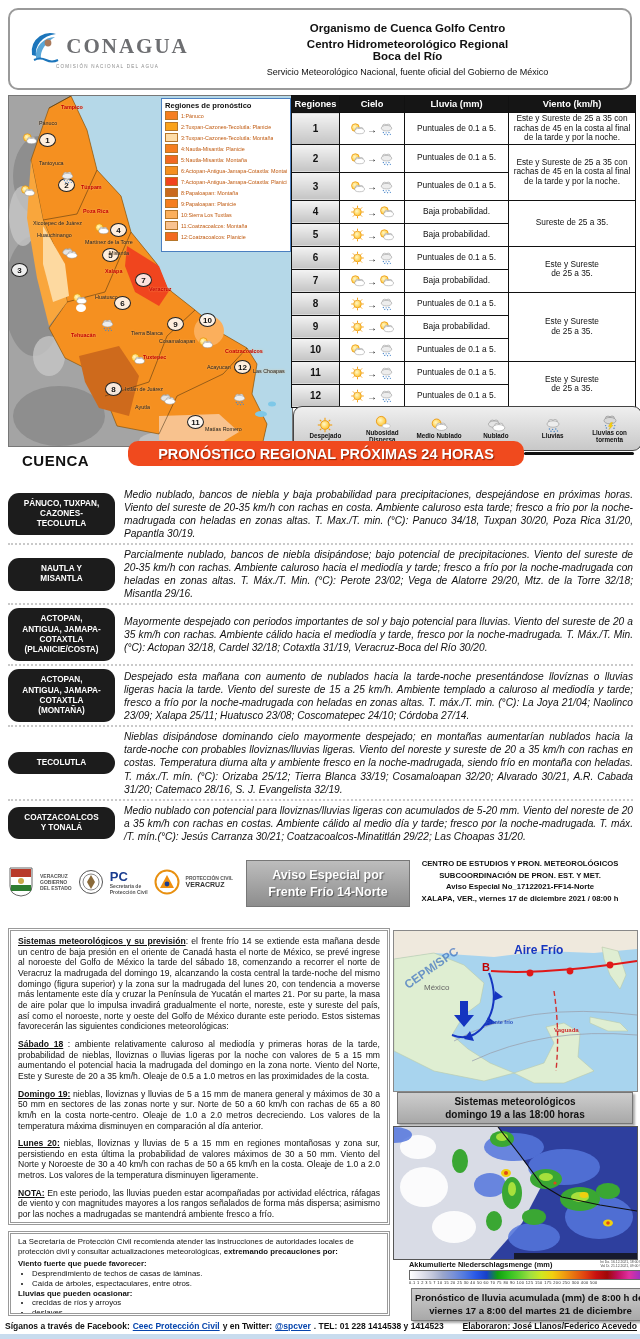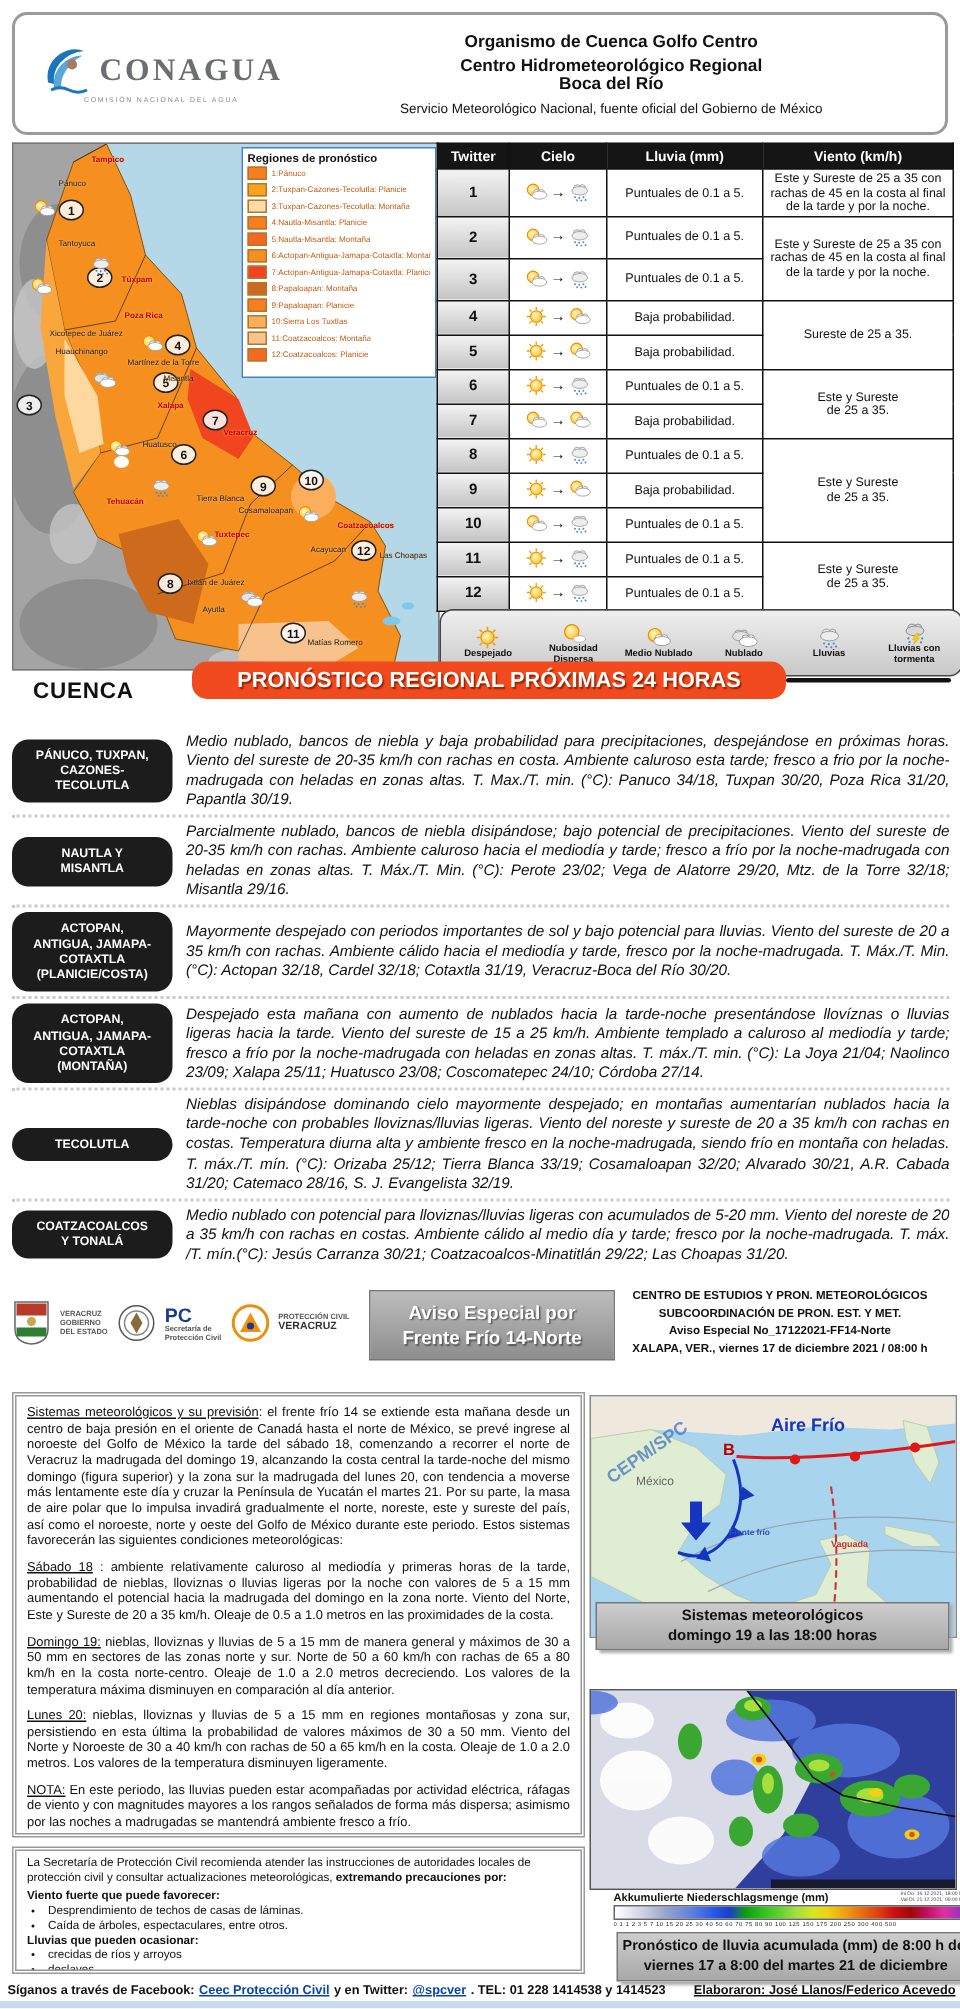--- a/index.html
+++ b/index.html
@@ -77,33 +77,33 @@
   .gbanner{left:246px;top:860px;width:162px;height:45px;background:linear-gradient(#bdbdbd,#8d8d8d);
            border:1px solid #777;color:#fff;font-weight:bold;font-size:12.5px;text-align:center;
            display:flex;align-items:center;justify-content:center;white-space:pre-line;line-height:1.3;
            text-shadow:1px 1px 1px #555;}
   .avhdr{left:404px;top:858px;width:232px;font-size:7.7px;font-weight:bold;text-align:center;line-height:1.5;}
 
   
   .lbox{left:8px;top:928px;width:382px;height:297px;border:3px double #999;padding:5px 7px;
         font-size:8.6px;text-align:justify;line-height:1.24;overflow:hidden;box-sizing:border-box;}
   .lbox p{margin:0 0 7px 0;}
-  .lead{font-weight:normal;text-decoration:underline;}
+  .lead{font-weight:bold;text-decoration:underline;}
   .rbox{left:8px;top:1231px;width:382px;height:85px;border:3px double #999;padding:3px 7px;
         font-size:7.8px;line-height:1.25;overflow:hidden;box-sizing:border-box;}
   .rhead{font-weight:bold;}
   .rbox ul{margin:0;padding-left:14px;}
 
   
   .sysmap{left:393px;top:930px;width:243px;height:160px;border:1px solid #888;overflow:hidden;}
   .sysmap .ovl{position:absolute;font-weight:bold;}
   .capbar{background:linear-gradient(#cdcdcd,#a8a8a8);border:1px solid #777;font-weight:bold;font-size:10px;
           text-align:center;display:flex;align-items:center;justify-content:center;white-space:pre-line;
           line-height:1.3;box-shadow:2px 2px 2px #aaa;}
-  .cap1{left:397px;top:1068px;width:234px;height:30px;text-align:center;}
+  .cap1{left:397px;top:1092px;width:234px;height:30px;text-align:center;}
   .pmap{left:393px;top:1126px;width:243px;height:132px;border:1px solid #555;overflow:hidden;}
   .scalewrap{left:393px;top:1260px;width:243px;margin-left:16px;}
   .scalehead{display:flex;justify-content:space-between;align-items:flex-start;}
   .scalelab{font-size:7.4px;font-weight:bold;}
   .scaledates{font-size:3.4px;color:#444;text-align:right;line-height:1.2;}
   .scalebar{height:8px;margin-top:1px;border:0.5px solid #666;
     background:linear-gradient(90deg,#ffffff,#e4e4ee,#c4c8dc,#9aa6cc,#7890d8,#5078e0,#2858e8,#1840c8,#10a010,#30c020,#60d030,#a0e040,#d0e820,#f0d010,#f0a010,#e87010,#e04010,#c81010,#a00808,#c01060,#e030a0,#a030c0,#7020a0);}
   .scaleticks{font-size:3.9px;letter-spacing:0.4px;white-space:nowrap;overflow:hidden;color:#222;}
   .cap2{left:411px;top:1288px;width:237px;height:31px;font-size:9.6px;}
 
@@ -371,21 +371,21 @@
       <div class="lrow">
           <span class="sw" style="background: rgb(242, 106, 33);"></span>
           <span class="ltxt">12:Coatzacoalcos: Planicie</span>
         </div>
     </div>
   </div>
 
   <table class="abs ftab">
     <thead>
       <tr>
-        <th>Twitter</th>
+        <th>Regiones</th>
         <th>Cielo</th>
         <th>Lluvia (mm)</th>
         <th>Viento (km/h)</th>
       </tr>
     </thead>
     <tbody>
       <tr class="tall">
         <td class="reg">1</td>
         <td class="sky"><svg class="wi">
               <use href="#icon-medio-nublado"></use>

